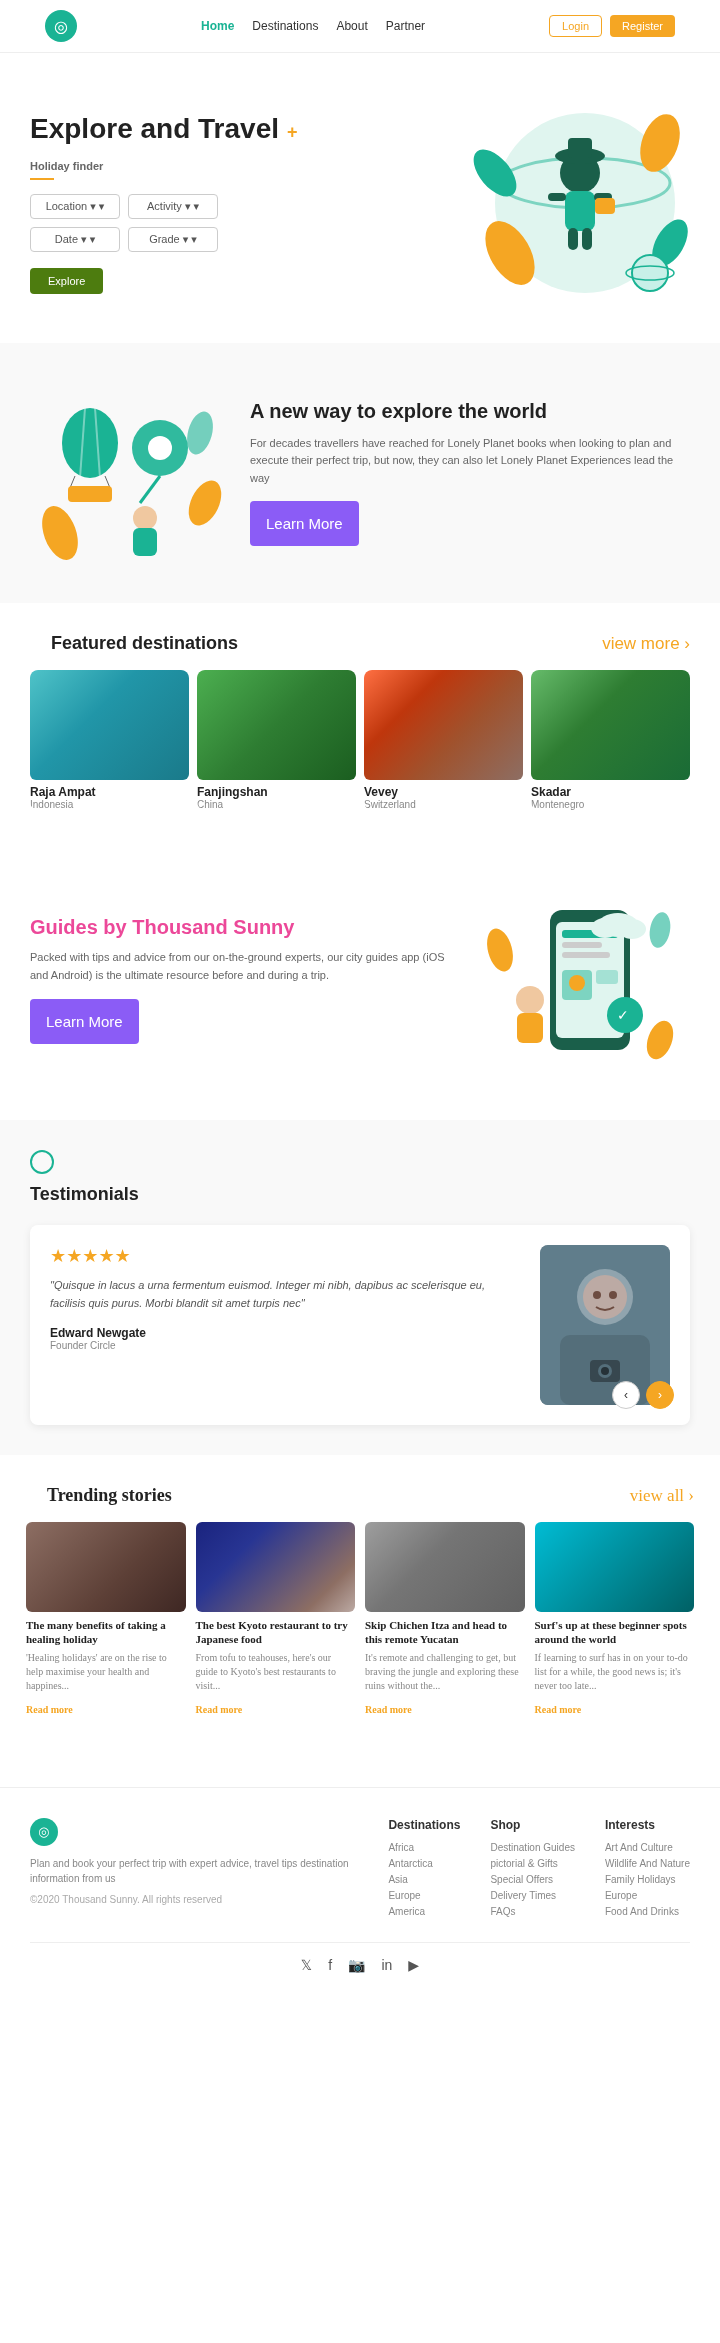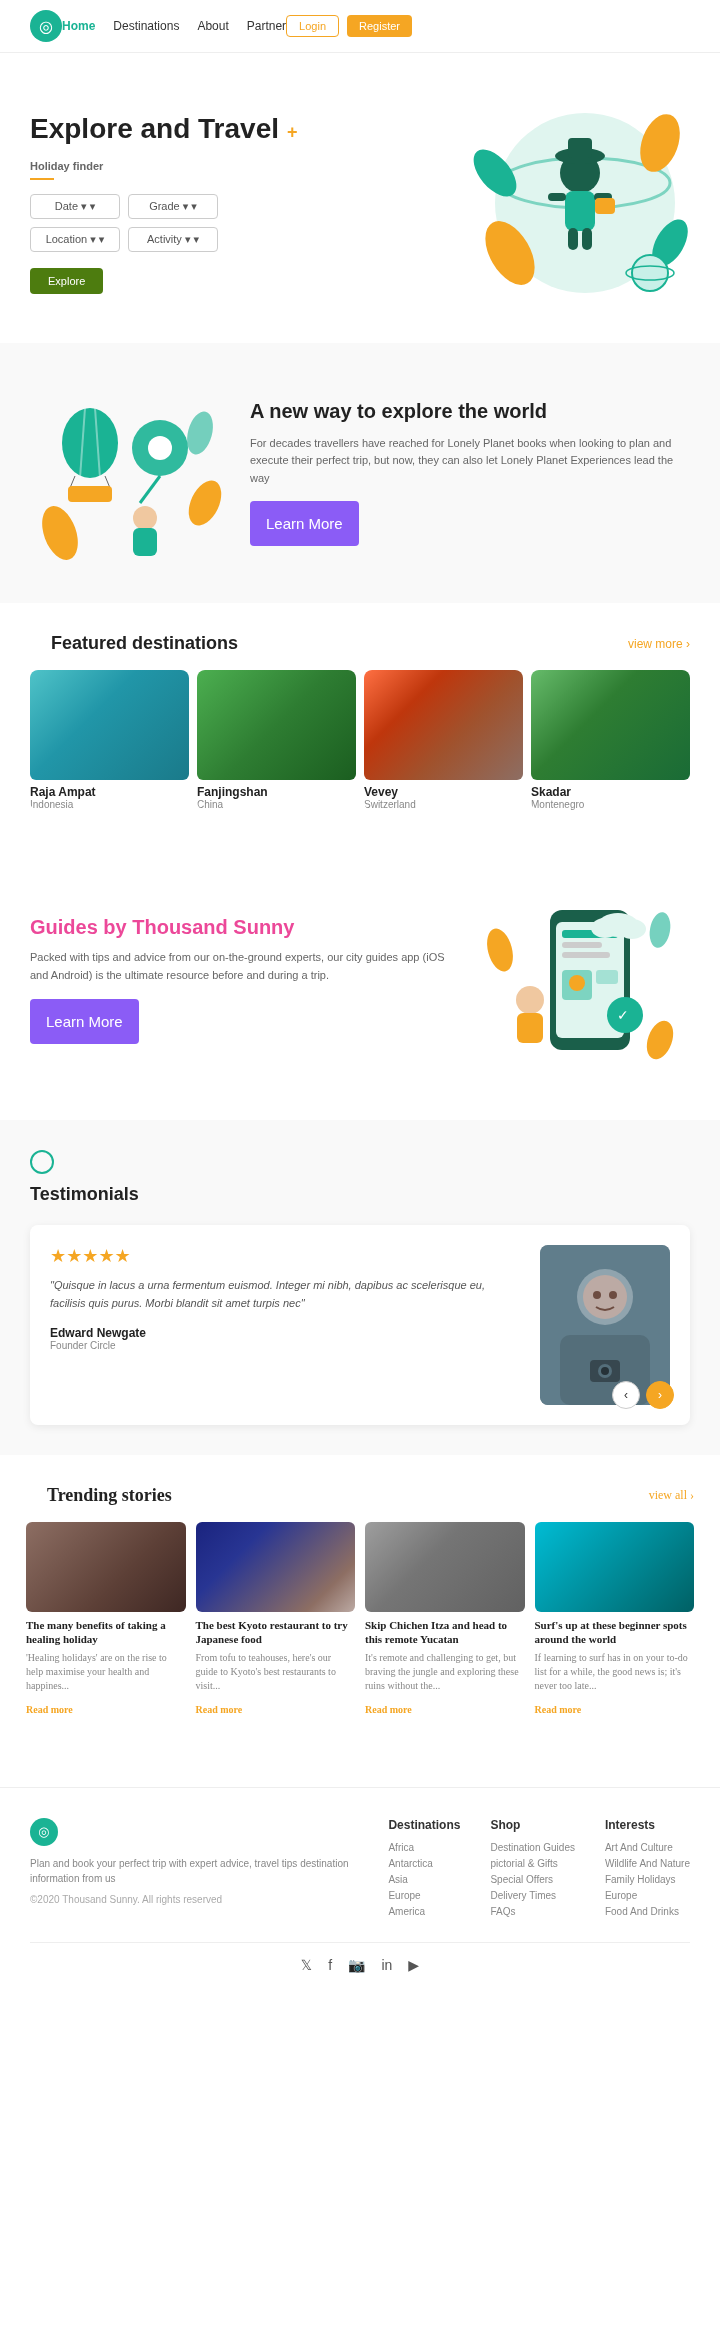--- a/index.html
+++ b/index.html
@@ -1,21 +1,21 @@
 <!DOCTYPE html>
 <html><head>
   <meta charset="utf-8">
   <style>
     * { margin: 0; padding: 0; box-sizing: border-box; }
     body { font-family: 'Segoe UI', Arial, sans-serif; background: #fff; color: #333; width: 720px; margin: 0 auto; }
 
     
     nav {
-      display: flex; align-items: center; 
-      padding: 10px 30px; border-bottom: 1px solid #eee; position: sticky; top: 0; background: #fff; z-index: 100;
+      display: flex; align-items: center; justify-content: space-between;
+      padding: 10px 45px; border-bottom: 1px solid #eee; position: sticky; top: 0; background: #fff; z-index: 100;
     }
     .nav-logo { width: 32px; height: 32px; border-radius: 50%; background: #1ab394; display: flex; align-items: center; justify-content: center; }
     .nav-logo::after { content: '◎'; color: #fff; font-size: 16px; }
     .nav-links { display: flex; gap: 18px; align-items: center; }
     .nav-links a { text-decoration: none; color: #333; font-size: 12px; }
     .nav-links a.active { color: #1ab394; font-weight: bold; }
     .nav-btns { display: flex; gap: 8px; }
     .btn-login { border: 1px solid #f5a623; color: #f5a623; background: transparent; padding: 4px 12px; border-radius: 4px; font-size: 11px; cursor: pointer; }
     .btn-register { background: #f5a623; color: #fff; border: none; padding: 4px 12px; border-radius: 4px; font-size: 11px; cursor: pointer; }
 
@@ -38,21 +38,21 @@
     .explore-illustration { width: 200px; height: 200px; flex-shrink: 0; }
     .explore-content { flex: 1; }
     .explore-title { font-size: 20px; font-weight: bold; color: #222; margin-bottom: 12px; }
     .explore-text { font-size: 11px; color: #666; line-height: 1.6; margin-bottom: 14px; }
     .btn-learn { background: #8b5cf6; color: #fff; border: none; padding: 14px 16px; border-radius: 4px; font-size: 15px; cursor: pointer; }
 
     
     .section { padding: 30px 30px; }
     .section-header { display: flex; align-items: center; justify-content: space-between; margin-bottom: 16px; }
     .section-title { font-size: 18px; font-weight: bold; color: #222; margin-left: 21px; }
-    .view-more { font-size: 12px; color: #f5a623; text-decoration: none; }
+    .view-more { font-size: 17px; color: #f5a623; text-decoration: none; }
     .destinations-grid { display: flex; gap: 8px; overflow: hidden; }
     .dest-card { flex: 1; border-radius: 8px; overflow: hidden; position: relative; min-width: 0; }
     .dest-img-placeholder { width: 100%; height: 110px; border-radius: 6px; }
     .dest-name { font-size: 12px; font-weight: bold; color: #222; margin-top: 5px; }
     .dest-country { font-size: 10px; color: #888; }
 
     
     .guides-section { display: flex; align-items: center; padding: 30px 30px; gap: 20px; background: #fff; }
     .guides-content { flex: 1; }
     .guides-title { font-size: 20px; font-weight: bold; color: #ec4899; margin-bottom: 10px; }
@@ -128,26 +128,26 @@
 </nav>
 
 <div class="hero">
   <div class="hero-left">
     <h1 class="hero-title">
       <span>Explore and Travel</span><span class="hero-plus">+</span>
     </h1>
     <div class="hero-subtitle">Holiday finder</div>
     <div class="hero-divider"></div>
     <div class="form-row">
+      <button class="form-select">Location ▾</button>
+      <button class="form-select">Activity ▾</button>
+    </div>
+    <div class="form-row">
       <button class="form-select">Date ▾</button>
       <button class="form-select">Grade ▾</button>
-    </div>
-    <div class="form-row">
-      <button class="form-select">Location ▾</button>
-      <button class="form-select">Activity ▾</button>
     </div>
     <button class="btn-explore">Explore</button>
   </div>
   <div class="hero-illustration">
     <svg viewBox="0 0 260 220" xmlns="http://www.w3.org/2000/svg">
 
       <ellipse cx="155" cy="110" rx="90" ry="90" fill="#e0f5ef"></ellipse>
 
       <ellipse cx="155" cy="90" rx="85" ry="25" fill="none" stroke="#1ab394" stroke-width="3" opacity="0.5"></ellipse>
 

